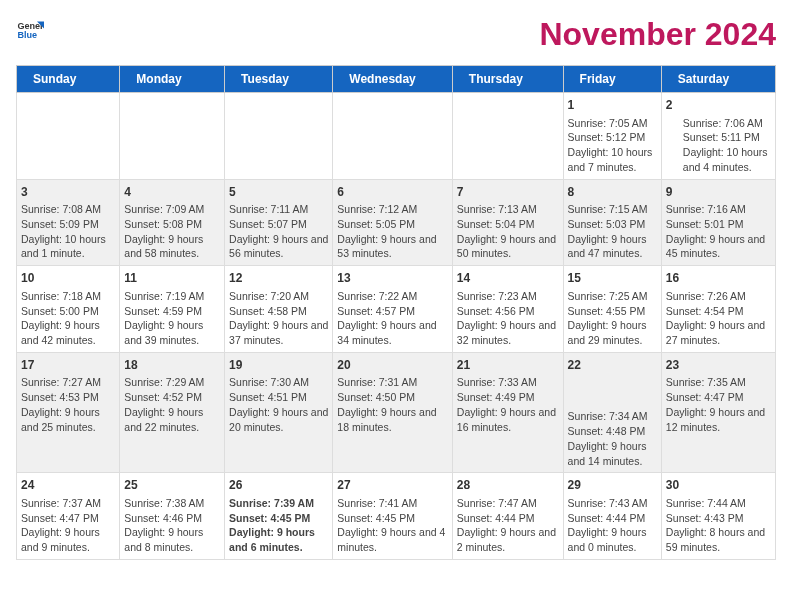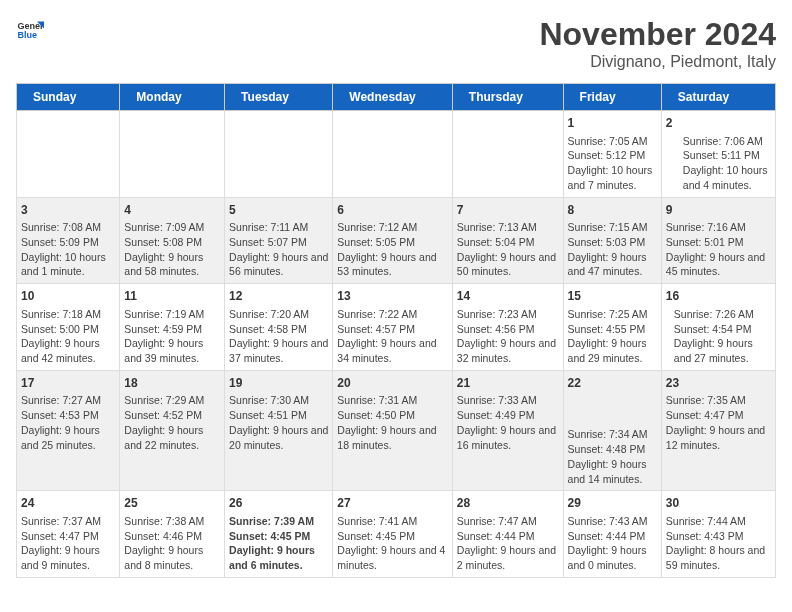--- a/index.html
+++ b/index.html
@@ -24,21 +24,21 @@
     .logo-icon {
       width: 28px;
       height: 28px;
     }
     .title-area {
       text-align: right;
     }
     .title-area h1 {
       font-size: 32px;
       font-weight: bold;
-      color: #404040;
+      color: #be185d;
     }
     .title-area h2 {
       font-size: 16px;
       color: #555;
       font-weight: normal;
     }
     table {
       width: 100%;
       border-collapse: collapse;
       font-size: 11px;
@@ -98,21 +98,20 @@
 <div class="header-area">
   <div class="logo">
     <svg class="logo-icon" viewBox="0 0 40 40" xmlns="http://www.w3.org/2000/svg">
       <text x="2" y="18" font-size="13" font-weight="bold" fill="#333">General</text>
       <text x="2" y="32" font-size="13" font-weight="bold" fill="#1565c0">Blue</text>
       <polygon points="30,8 40,8 40,18" fill="#1565c0"></polygon>
     </svg>
   </div>
   <div class="title-area">
     <h1>November 2024</h1>
-    <h2>Divignano, Piedmont, Italy</h2>
   </div>
 </div>
 
 <table>
   <thead>
     <tr>
     <th>Sunday</th>
         <th>Monday</th>
         <th>Tuesday</th>
         <th>Wednesday</th>
@@ -217,21 +216,21 @@
 Daylight: 9 hours and 32 minutes.</div>
         </td>
         <td>
           <span class="day-number">15</span>
           <div class="day-info" style="white-space: pre-line;">Sunrise: 7:25 AM
 Sunset: 4:55 PM
 Daylight: 9 hours and 29 minutes.</div>
         </td>
         <td>
           <span class="day-number">16</span>
-          <div class="day-info" style="white-space: pre-line; margin-left: 8px;">Sunrise: 7:26 AM
+          <div class="day-info" style="white-space: pre-line;">Sunrise: 7:26 AM
 Sunset: 4:54 PM
 Daylight: 9 hours and 27 minutes.</div>
         </td>
       </tr>
       <tr class="week-row-alt">
         <td>
           <span class="day-number">17</span>
           <div class="day-info" style="white-space: pre-line;">Sunrise: 7:27 AM
 Sunset: 4:53 PM
 Daylight: 9 hours and 25 minutes.</div>

